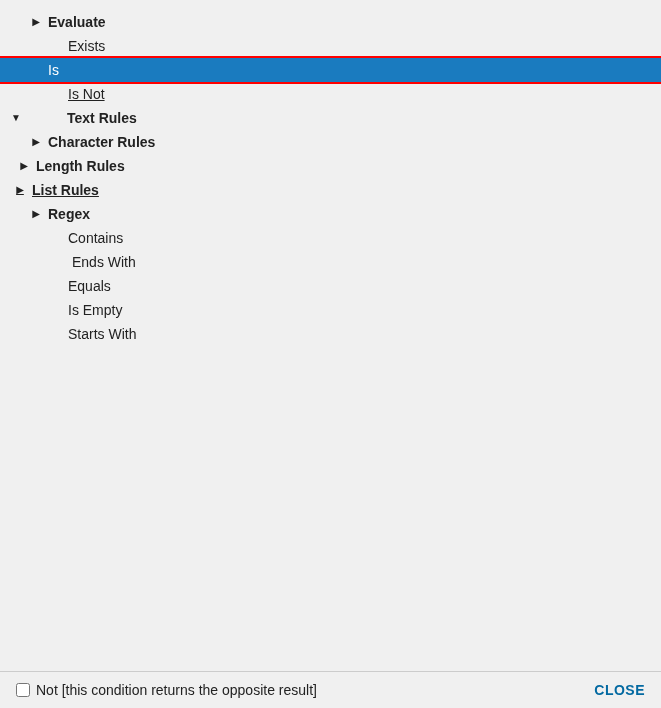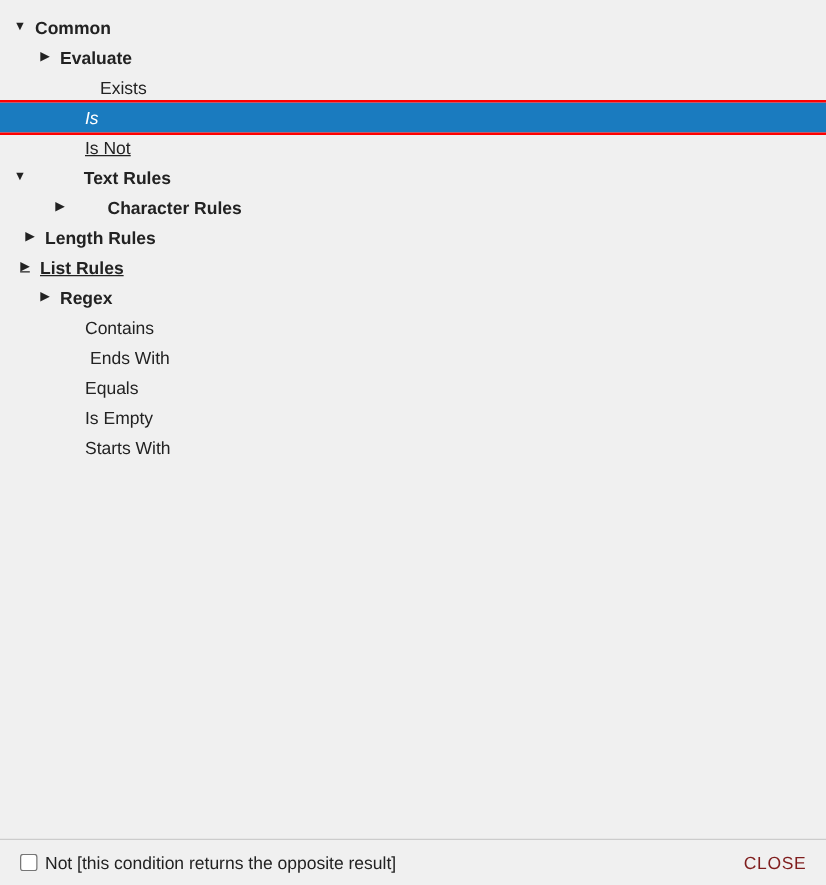--- a/index.html
+++ b/index.html
@@ -84,58 +84,54 @@
       align-items: center;
       gap: 6px;
     }
 
     .not-checkbox-area input[type="checkbox"] {
       width: 14px;
       height: 14px;
     }
 
     .close-btn {
-      color: #7f1d1d;
-      font-weight: normal;
+      color: #0369a1;
+      font-weight: bold;
       font-size: 14px;
       cursor: pointer;
       background: none;
       border: none;
       letter-spacing: 0.5px;
     }
   </style>
 </head>
 <body>
 
 <div class="tree-container">
-<div class="tree-item" style="padding-left: 8px;">
-      <span class="arrow down"></span>
-      <span class="item-label bold">Common</span>
-    </div>
     <div class="tree-item" style="padding-left: 28px;">
       <span class="arrow right"></span>
       <span class="item-label bold">Evaluate</span>
     </div>
-    <div class="tree-item" style="padding-left: 48px; gap: 12px;">
+    <div class="tree-item" style="padding-left: 48px;">
       <span class="arrow empty"></span>
       <span class="item-label">Exists</span>
     </div>
-    <div class="tree-item selected" style="padding-left: 48px; font-style: italic;">
+    <div class="tree-item selected" style="padding-left: 28px;">
       <span class="arrow empty"></span>
       <span class="item-label">Is</span>
     </div>
     <div class="tree-item" style="padding-left: 48px; text-decoration: underline;">
       <span class="arrow empty"></span>
       <span class="item-label">Is Not</span>
     </div>
     <div class="tree-item" style="padding-left: 8px; gap: 39px;">
       <span class="arrow down"></span>
       <span class="item-label bold">Text Rules</span>
     </div>
-    <div class="tree-item" style="padding-left: 40px; gap: 26px;">
+    <div class="tree-item" style="padding-left: 28px;">
       <span class="arrow right"></span>
       <span class="item-label bold">Character Rules</span>
     </div>
     <div class="tree-item" style="padding-left: 16px;">
       <span class="arrow right"></span>
       <span class="item-label bold">Length Rules</span>
     </div>
     <div class="tree-item" style="padding-left: 12px; text-decoration: underline;">
       <span class="arrow right"></span>
       <span class="item-label bold">List Rules</span>

